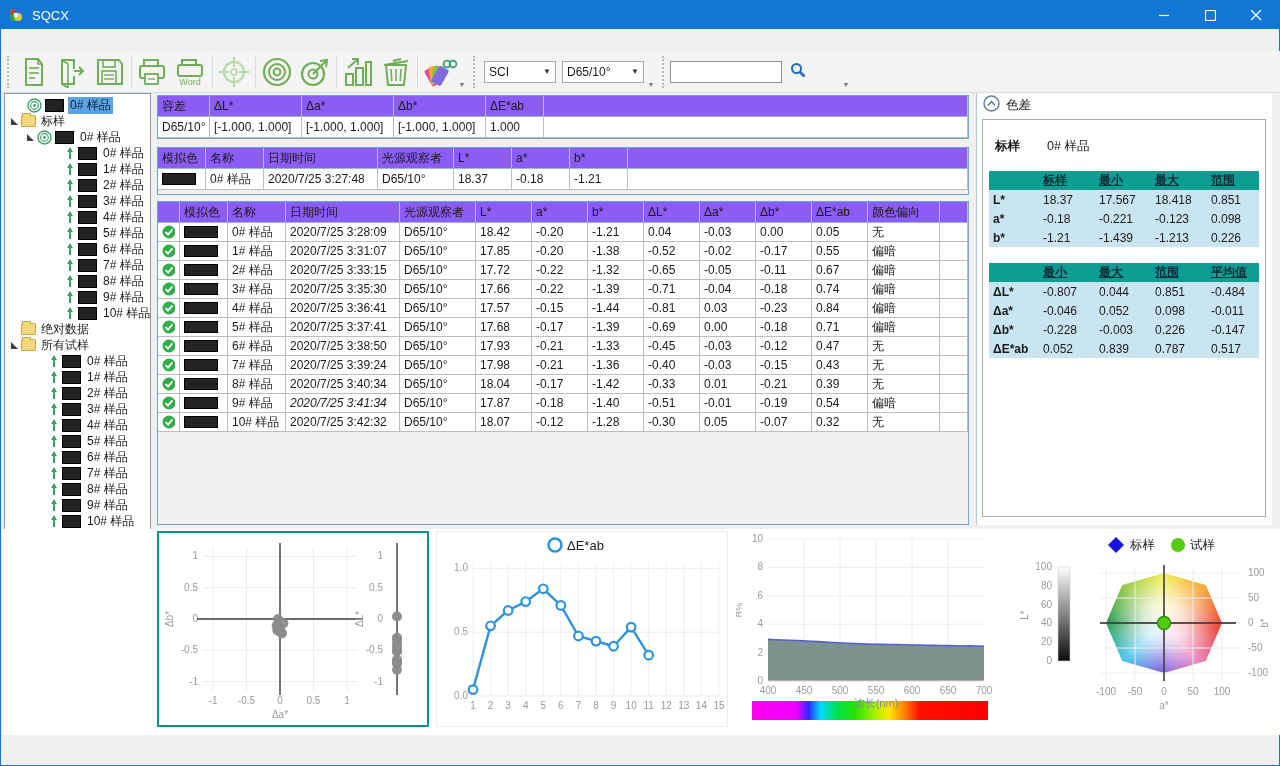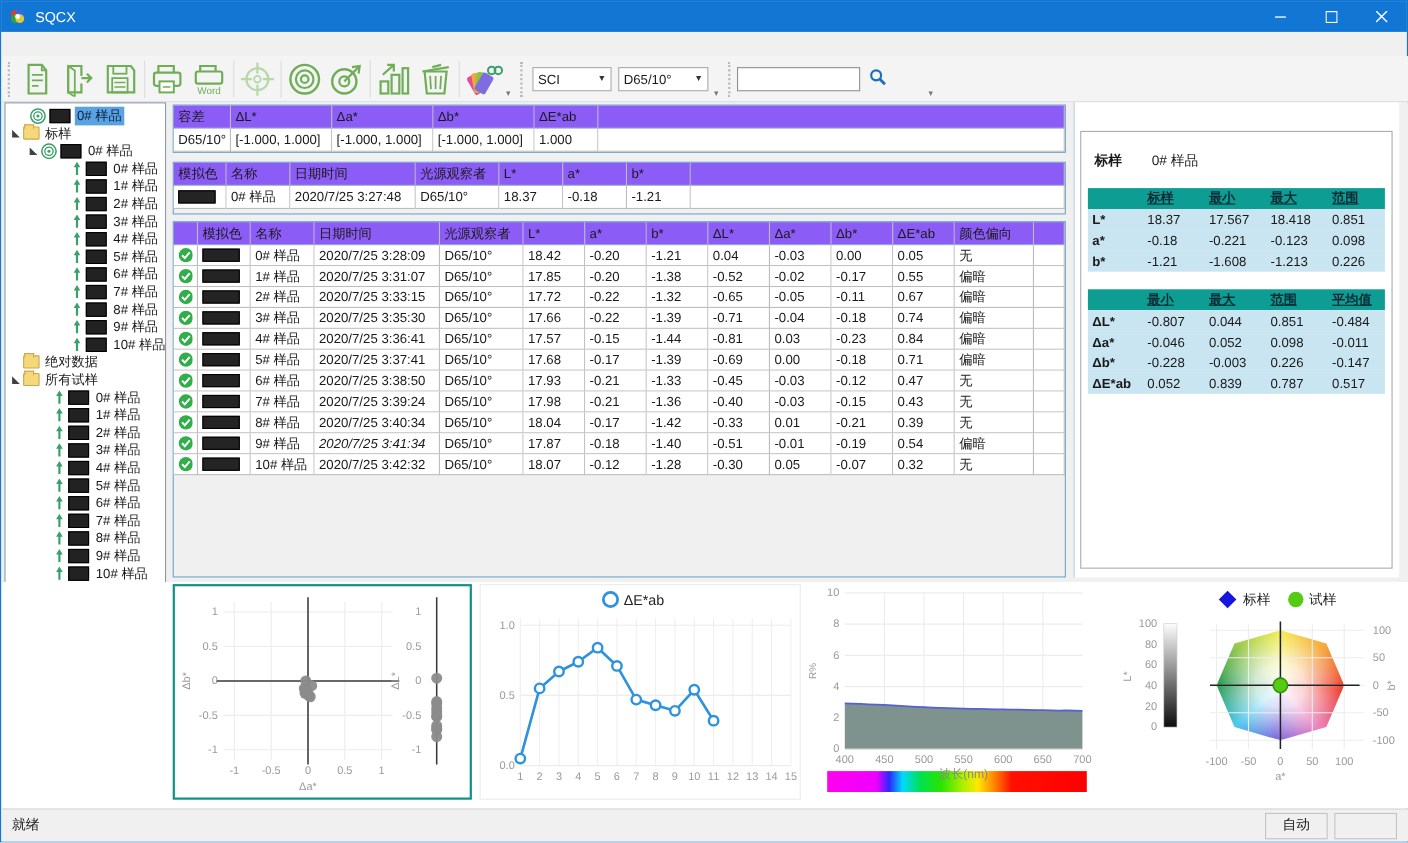--- a/index.html
+++ b/index.html
@@ -804,20 +804,29 @@
           <div class="tcell" style="width: 56px; height: 19px;">-0.30</div>
           <div class="tcell" style="width: 56px; height: 19px;">0.05</div>
           <div class="tcell" style="width: 56px; height: 19px;">-0.07</div>
           <div class="tcell" style="width: 56px; height: 19px;">0.32</div>
           <div class="tcell" style="width: 72px; height: 19px;">无</div>
           <div class="tcell" style="width: 28px; height: 19px;"></div>
         </div>
       </div>
 
     <div class="rightpanel">
+      <div class="rp-head">
+        <span>
+          <svg width="17" height="17" viewBox="0 0 17 17">
+              <circle cx="8.5" cy="8.5" r="7.5" fill="none" stroke="#5a7e9a" stroke-width="1.4"></circle>
+              <path d="M5 10.5 L8.5 6.5 L12 10.5" fill="none" stroke="#5a7e9a" stroke-width="1.5"></path>
+            </svg>
+        </span>
+        <span class="rp-title">色差</span>
+      </div>
       <div class="rp-card">
         <div class="rp-std">
           <span class="lb">标样</span>
           <span>0# 样品</span>
         </div>
         <div class="rp-tbl" id="lab-table">
             <div class="rp-tr hd">
               <span class="rp-td" style="width: 50px;"></span>
               <span class="rp-td" style="width: 56px;">标样</span>
               <span class="rp-td" style="width: 56px;">最小</span>
@@ -834,21 +843,21 @@
             <div class="rp-tr bd">
               <span class="rp-td rowlab" style="width: 50px;">a*</span>
               <span class="rp-td" style="width: 56px;">-0.18</span>
               <span class="rp-td" style="width: 56px;">-0.221</span>
               <span class="rp-td" style="width: 56px;">-0.123</span>
               <span class="rp-td" style="width: 52px;">0.098</span>
             </div>
             <div class="rp-tr bd">
               <span class="rp-td rowlab" style="width: 50px;">b*</span>
               <span class="rp-td" style="width: 56px;">-1.21</span>
-              <span class="rp-td" style="width: 56px;">-1.608</span>
+              <span class="rp-td" style="width: 56px;">-1.439</span>
               <span class="rp-td" style="width: 56px;">-1.213</span>
               <span class="rp-td" style="width: 52px;">0.226</span>
             </div>
           </div>
         <div class="rp-tbl" id="delta-table">
             <div class="rp-tr hd">
               <span class="rp-td" style="width: 50px;"></span>
               <span class="rp-td" style="width: 56px;">最小</span>
               <span class="rp-td" style="width: 56px;">最大</span>
               <span class="rp-td" style="width: 56px;">范围</span>
@@ -1077,22 +1086,13 @@
             <text x="118" y="18" font-size="12.5" fill="#222" text-anchor="start" font-family="&quot;Liberation Sans&quot;,sans-serif">标样</text>
             <circle cx="166" cy="14" r="7" fill="#55cc11"></circle>
             <text x="178" y="18" font-size="12.5" fill="#222" text-anchor="start" font-family="&quot;Liberation Sans&quot;,sans-serif">试样</text>
             <path d="M152 84 L160 92 L152 100 L144 92 Z" fill="#1616e0"></path>
             <circle cx="152" cy="92" r="6.5" fill="#55cc11" stroke="#37940a" stroke-width="1.5"></circle>
           </svg>
         </div>
     </div>
   </div>
 
-  <div class="statusbar">
-    <span class="sb-left">就绪</span>
-    <div class="sb-cell sb-auto">
-        <span>自动</span>
-      </div>
-    <div class="sb-cell sb-empty">
-        <span></span>
-      </div>
-  </div>
 </div>
 
 </body></html>

